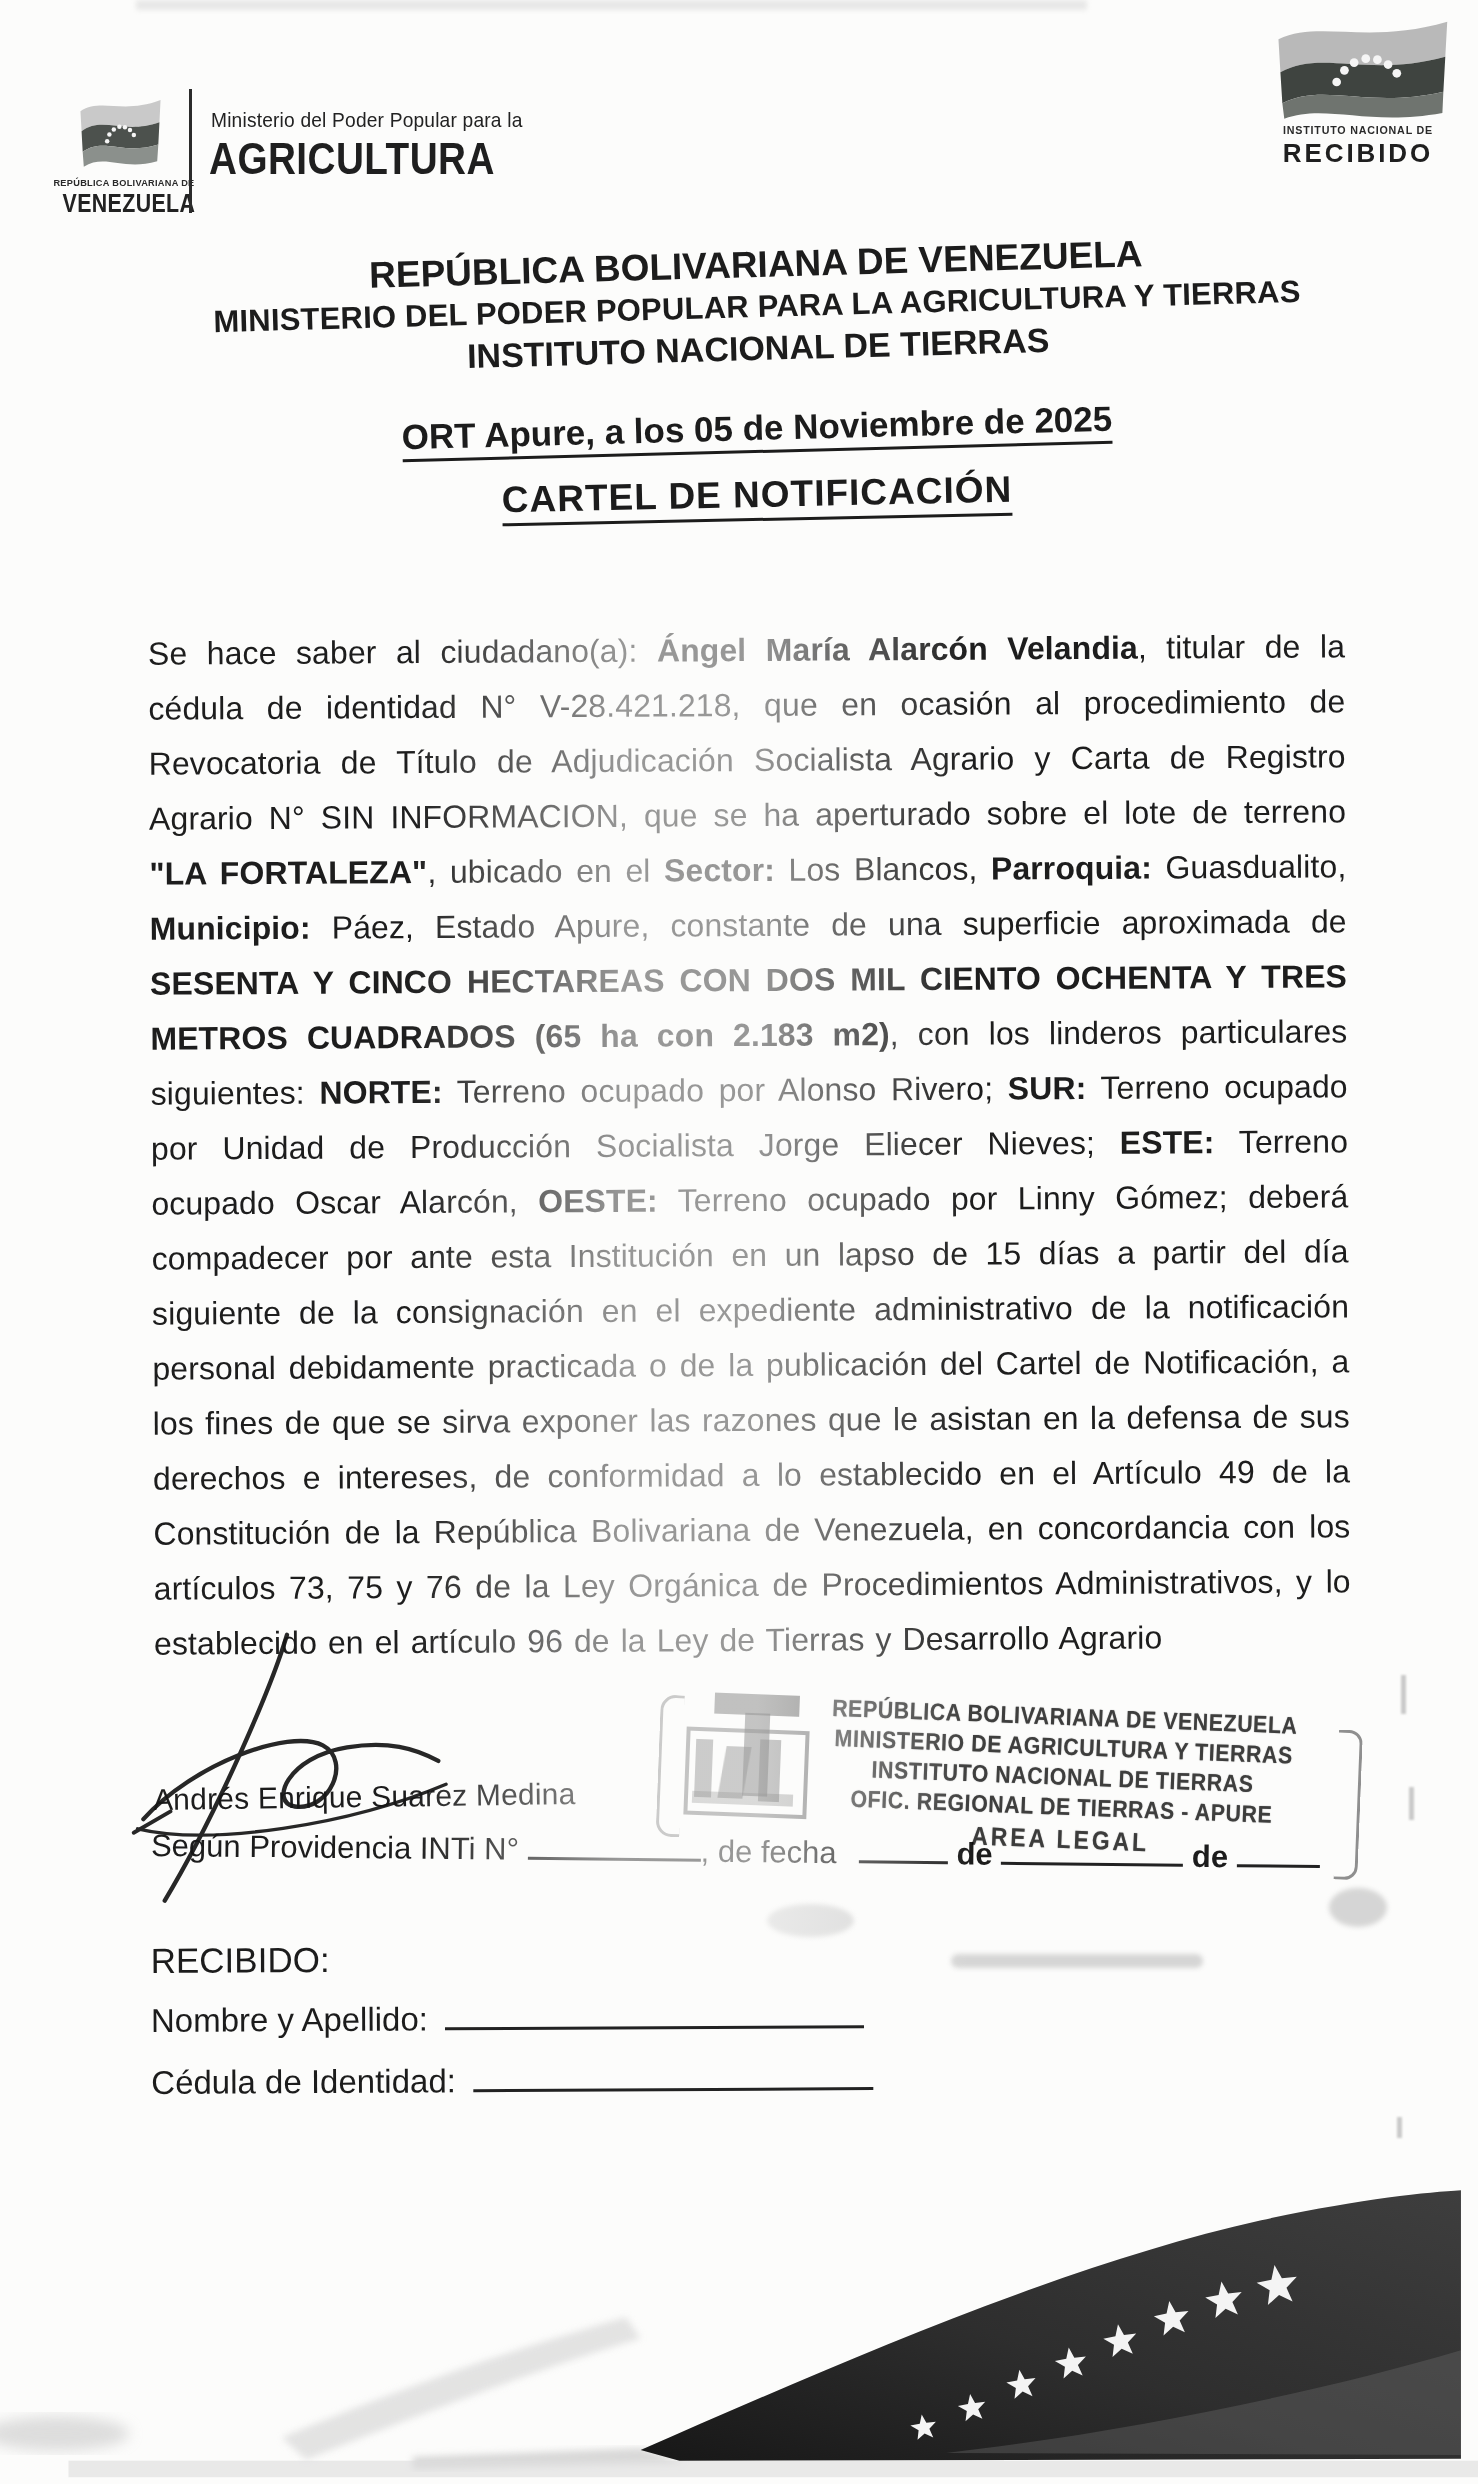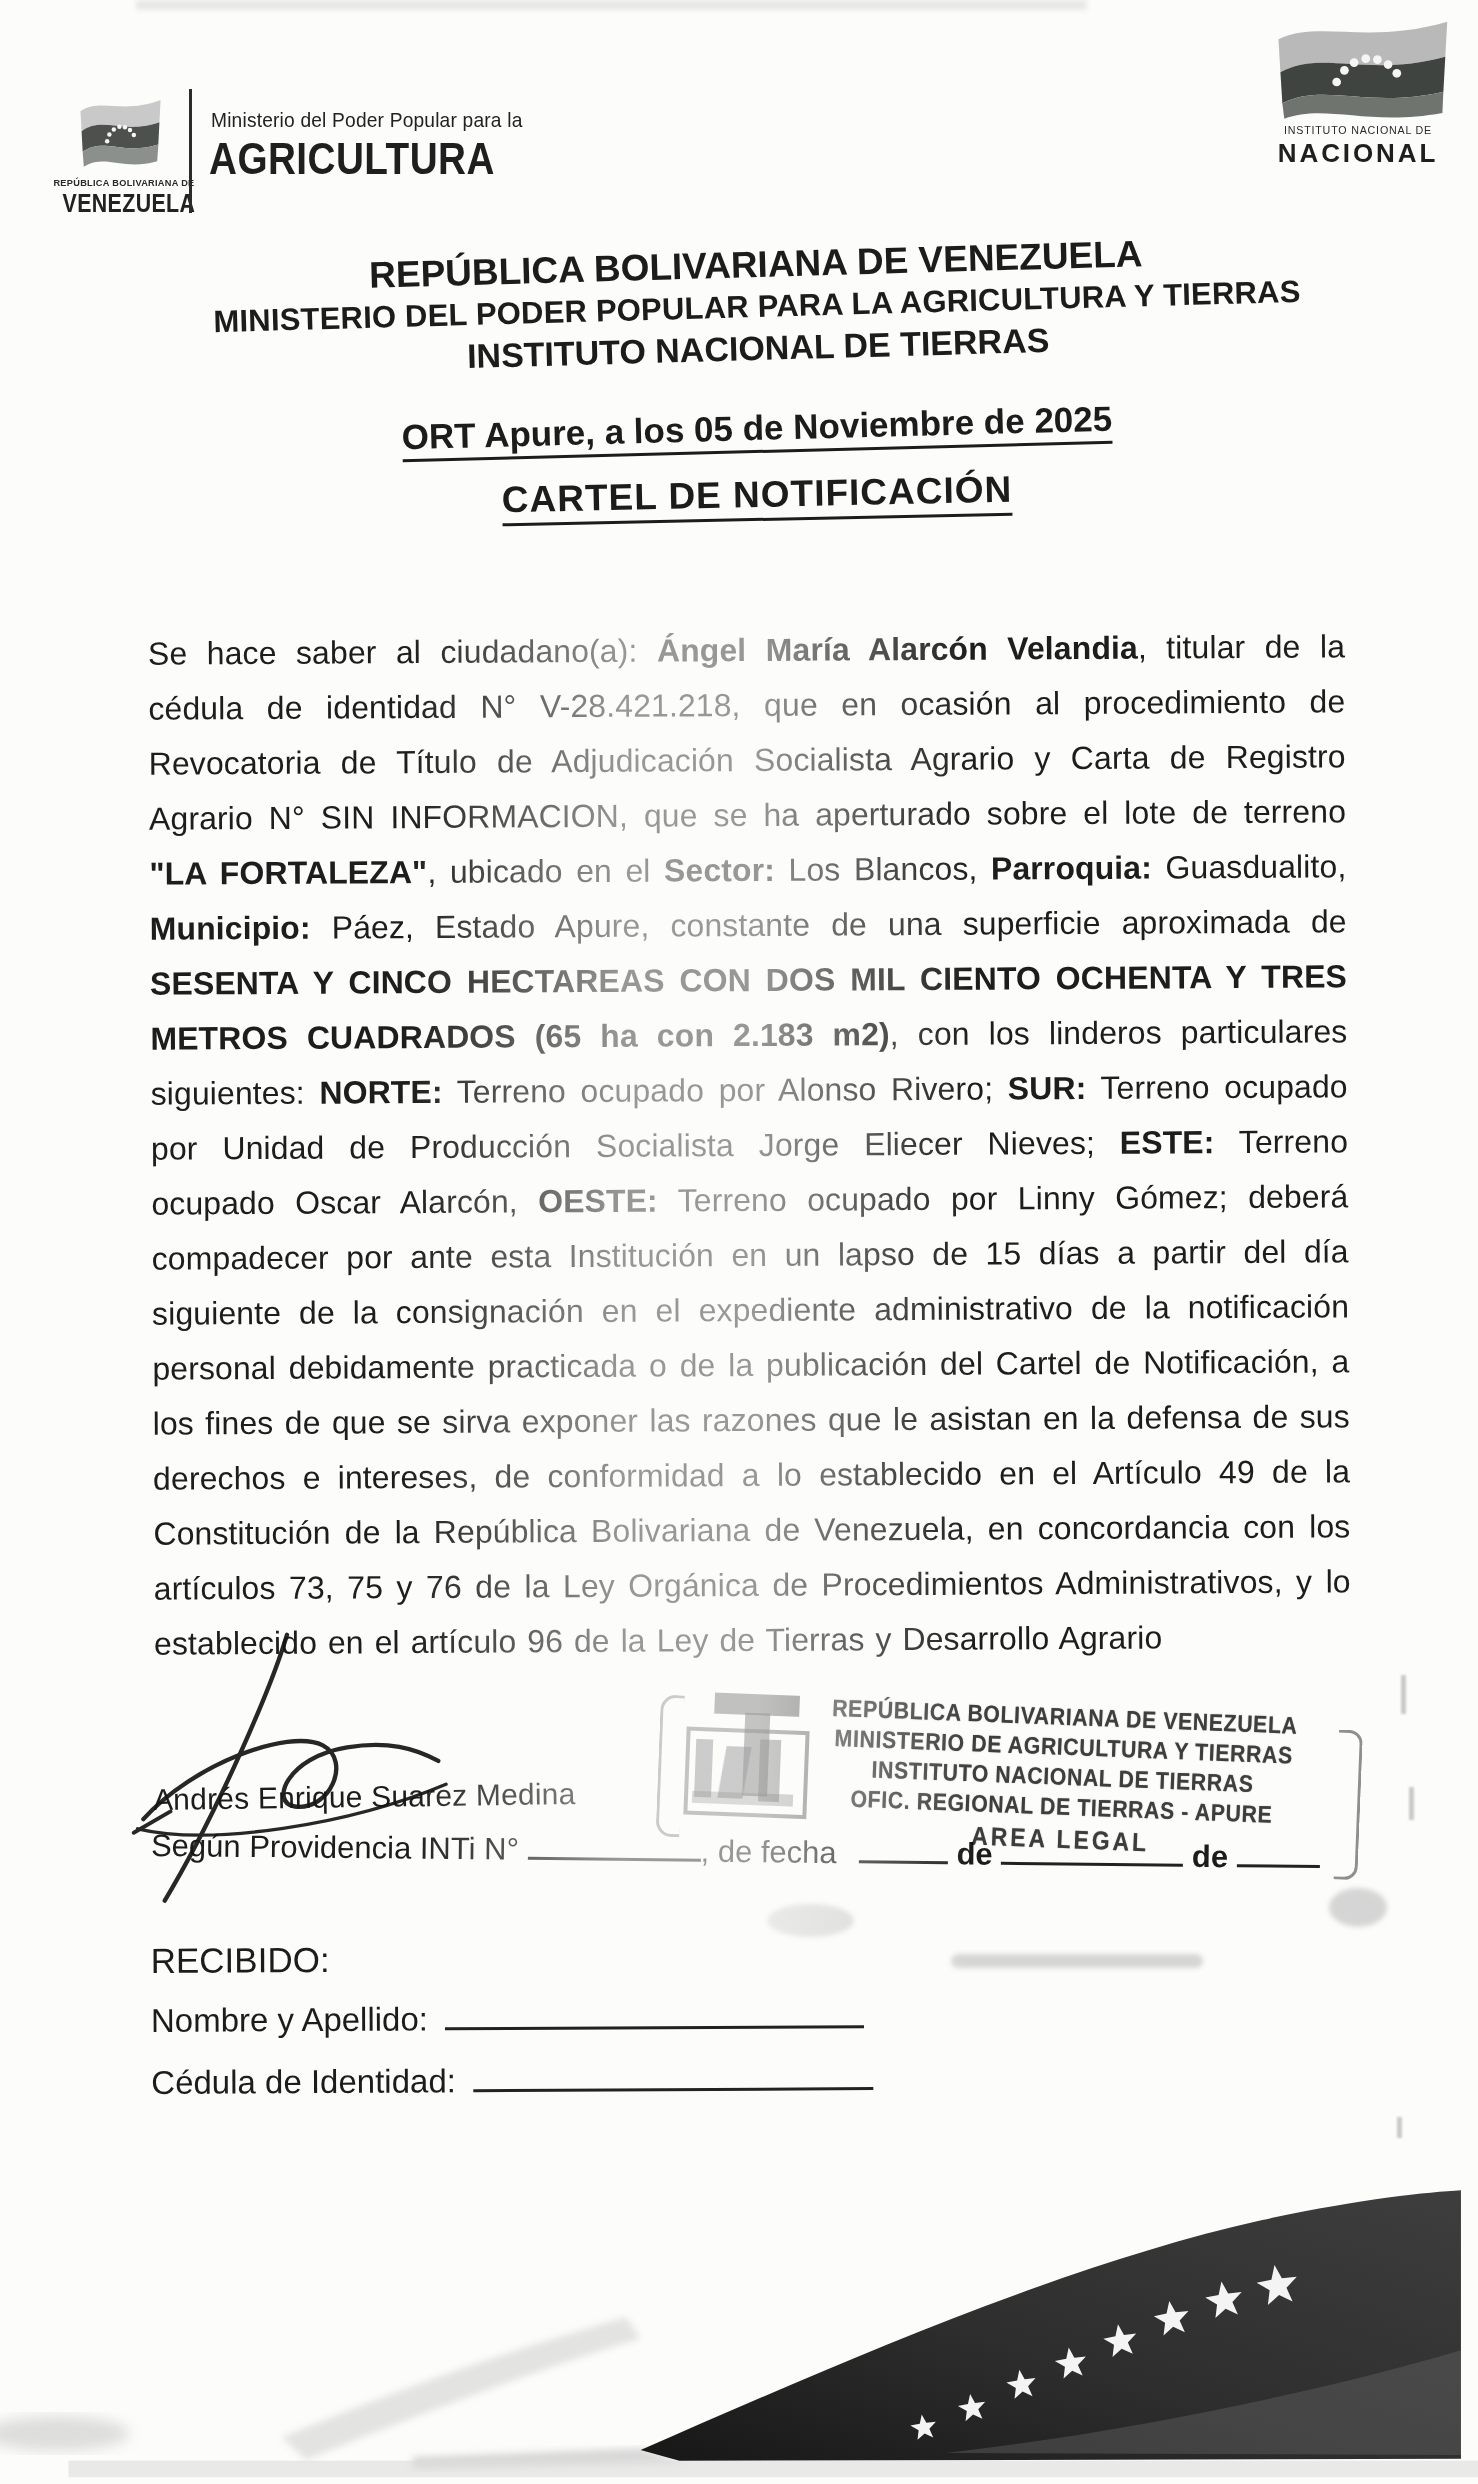--- a/index.html
+++ b/index.html
@@ -21,21 +21,21 @@
   }
 
   
   .logo-left-flag{left:76px;top:87px;}
   .logo-left-sub{left:49px;top:178px;width:150px;text-align:center;font-size:9.2px;font-weight:bold;letter-spacing:0.3px;color:#2a2a2a;}
   .logo-left-country{left:49px;top:188px;width:150px;text-align:center;font-size:26px;font-weight:800;letter-spacing:0.5px;transform:scaleX(.82);transform-origin:center;color:#222;}
   .logo-divider{left:189px;top:89px;width:2.9px;height:124px;background:#2b2b2b;}
   .logo-ministry-small{left:211px;top:109px;font-size:20.4px;color:#222;letter-spacing:0.2px;transform:scaleX(.94);transform-origin:left;}
   .logo-ministry-big{left:209px;top:134px;font-size:44px;font-weight:800;letter-spacing:0.5px;transform:scaleX(.88);transform-origin:left;color:#1f1f1f;}
   .logo-right-flag{left:1261px;top:7.8px;}
-  .logo-right-small{left:1261px;top:124px;width:194px;text-align:center;font-size:10.7px;font-weight:normal;letter-spacing:0.8px;color:#2a2a2a;}
+  .logo-right-small{left:1261px;top:124px;width:194px;text-align:center;font-size:10.7px;font-weight:bold;letter-spacing:0.8px;color:#2a2a2a;}
   .logo-right-big{left:1261px;top:138px;width:194px;text-align:center;font-size:26px;font-weight:800;letter-spacing:2.9px;color:#1f1f1f;}
 
   
   .title-block{left:97px;top:243px;width:1320px;text-align:center;transform:rotate(-1.6deg);}
   .title-l1{font-size:37px;font-weight:bold;line-height:43px;}
   .title-l2{font-size:31px;font-weight:bold;line-height:41px;letter-spacing:0.2px;}
   .title-l3{font-size:34px;font-weight:bold;line-height:43px;}
   .date-line{left:97px;top:408px;width:1320px;text-align:center;transform:rotate(-1.5deg);}
   .date-line span{font-size:35px;font-weight:bold;border-bottom:3.9px solid #1c1c1c;padding-bottom:2.9px;}
   .doc-title{left:97px;top:474px;width:1320px;text-align:center;transform:rotate(-1.2deg);}
@@ -122,21 +122,21 @@
       <circle cx="78" cy="76" r="4.5"></circle>
         <circle cx="86" cy="64" r="4.5"></circle>
         <circle cx="96" cy="56" r="4.5"></circle>
       <circle cx="108" cy="52" r="4.5"></circle>
         <circle cx="120" cy="53" r="4.5"></circle>
         <circle cx="131" cy="58" r="4.5"></circle>
       <circle cx="140" cy="67" r="4.5"></circle>
     </g>
   </svg>
   <div class="abs logo-right-small">INSTITUTO NACIONAL DE</div>
-  <div class="abs logo-right-big">NACIONAL</div>
+  <div class="abs logo-right-big">RECIBIDO</div>
 
   <div class="abs title-block">
     <div class="title-l1">REPÚBLICA BOLIVARIANA DE VENEZUELA</div>
     <div class="title-l2">MINISTERIO DEL PODER POPULAR PARA LA AGRICULTURA Y TIERRAS</div>
     <div class="title-l3">INSTITUTO NACIONAL DE TIERRAS</div>
   </div>
 
   <div class="abs date-line">
     <span>ORT Apure, a los 05 de Noviembre de 2025</span>
   </div>

